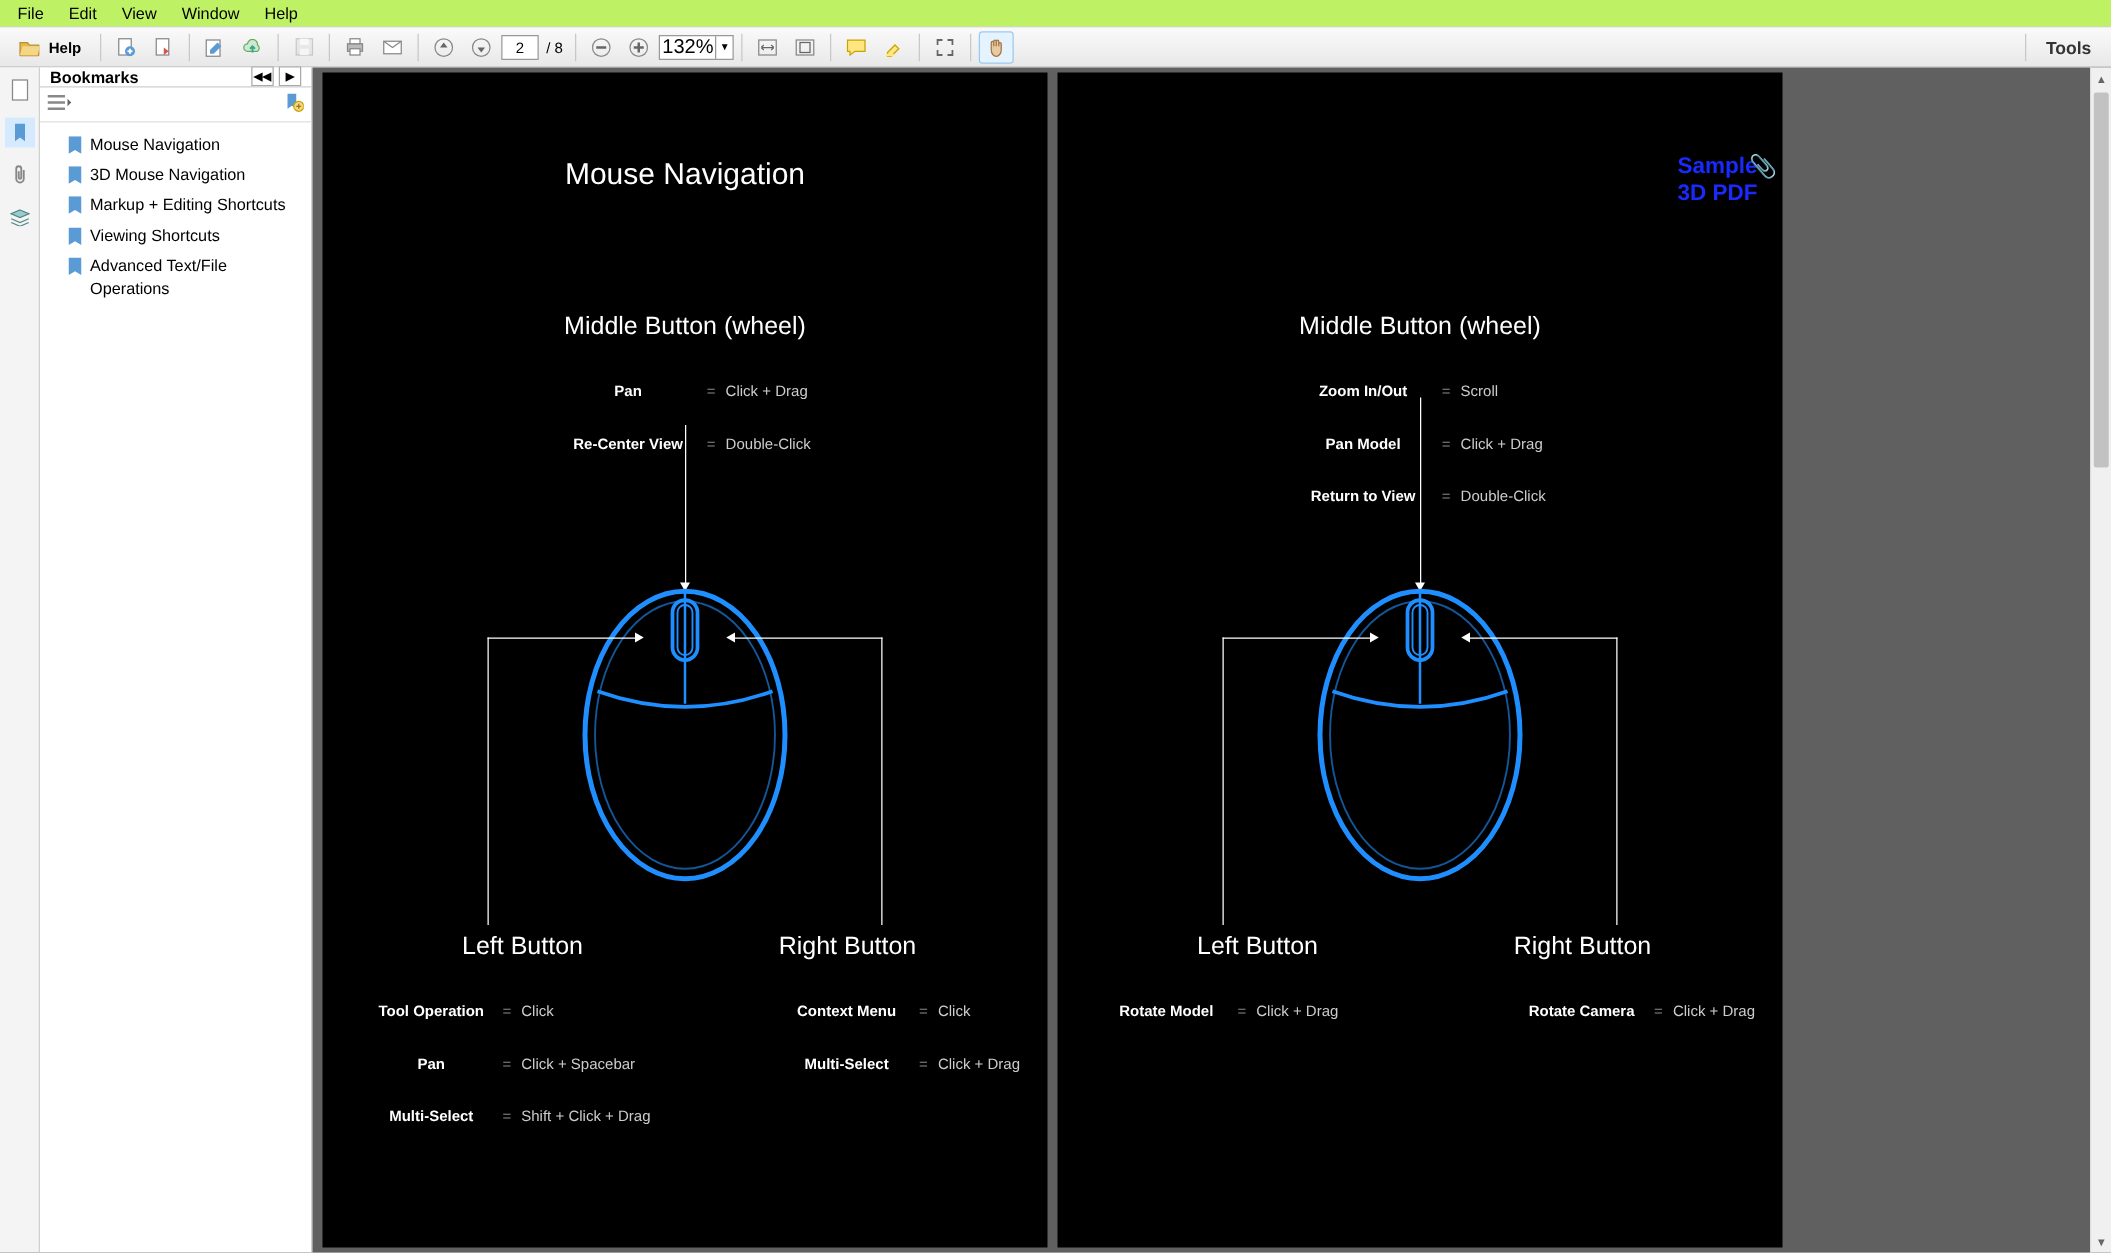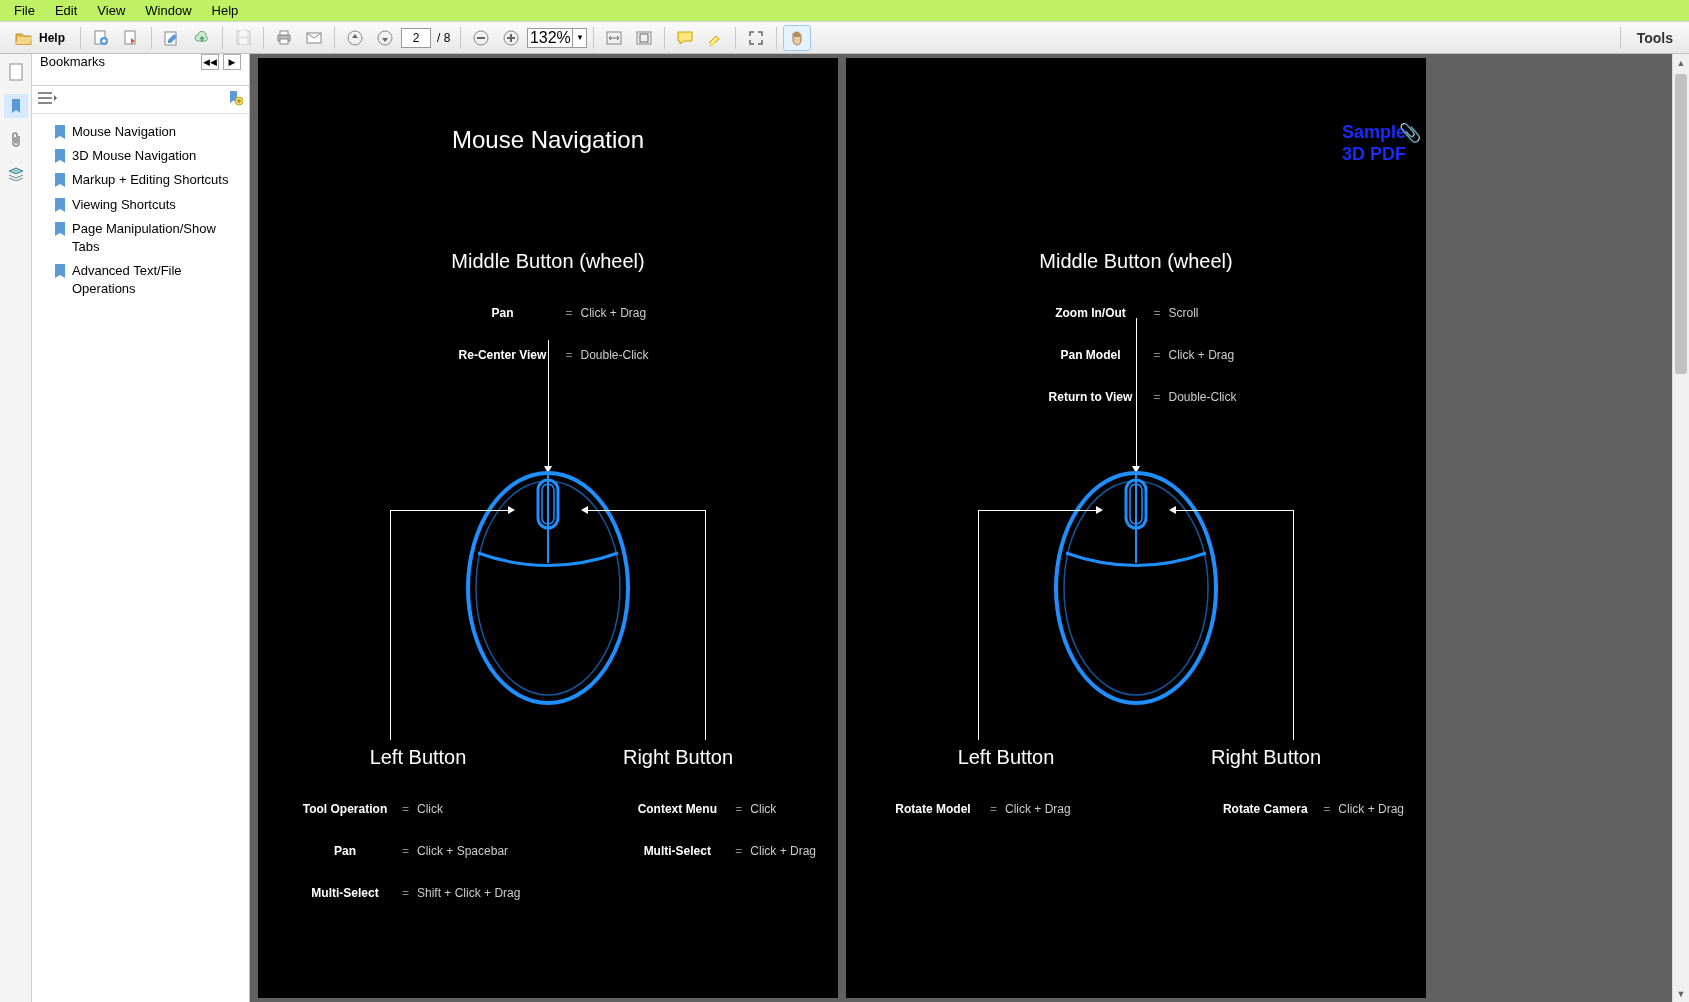--- a/index.html
+++ b/index.html
@@ -23,21 +23,21 @@
 
 
 .main { display: flex; height: calc(1002px - 54px); }
 
 
 .sidestrip { width: 32px; background: #f4f4f4; border-right: 1px solid #d0d0d0; display: flex; flex-direction: column; align-items: center; padding-top: 6px; gap: 10px; }
 .sidestrip .ss-btn { width: 24px; height: 24px; display: flex; align-items: center; justify-content: center; cursor: default; }
 
 
 .bookmarks { width: 218px; background: #fff; border-right: 1px solid #c0c0c0; display: flex; flex-direction: column; }
-.bk-header { height: 32px; border-bottom: 1px solid #d0d0d0; display: flex; align-items: flex-start; padding: 0 8px; font-weight: 400; gap: 6px; }
+.bk-header { height: 16px; border-bottom: 1px solid #d0d0d0; display: flex; align-items: flex-end; padding: 0 8px; font-weight: 700; gap: 6px; }
 .bk-header .hdr-btns { margin-left: auto; display: flex; gap: 4px; }
 .bk-hb { width: 18px; height: 16px; border: 1px solid #aaa; background: #fff; display: flex; align-items: center; justify-content: center; font-size: 9px; }
 .bk-toolbar { height: 28px; border-bottom: 1px solid #e0e0e0; display: flex; align-items: center; padding: 0 6px; gap: 6px; }
 .bk-tree { flex: 1; overflow: auto; padding: 6px 4px; }
 .bk-item { display: flex; align-items: flex-start; gap: 6px; padding: 3px 6px 3px 18px; cursor: default; line-height: 1.4; }
 .bk-ico { width: 12px; height: 14px; flex-shrink: 0; margin-top: 2px; }
 
 
 .docarea { flex: 1; background: #606060; overflow: auto; display: flex; gap: 8px; padding: 4px 8px; }
 .page { width: 580px; height: 940px; background: #000; color: #fff; position: relative; font-family: "Segoe UI", Arial, sans-serif; flex-shrink: 0; }
@@ -297,26 +297,20 @@
       <div class="bk-item">
           <svg class="bk-ico" width="12" height="14">
             <path fill="#5b9bd5" d="M1 0h10v14l-5-3-5 3z"></path>
           </svg>
           <span>Viewing Shortcuts</span>
         </div>
       <div class="bk-item">
           <svg class="bk-ico" width="12" height="14">
             <path fill="#5b9bd5" d="M1 0h10v14l-5-3-5 3z"></path>
           </svg>
-          <span>Page Manipulation/Show Tabs</span>
-        </div>
-      <div class="bk-item">
-          <svg class="bk-ico" width="12" height="14">
-            <path fill="#5b9bd5" d="M1 0h10v14l-5-3-5 3z"></path>
-          </svg>
           <span>Advanced Text/File Operations</span>
         </div>
     </div>
   </div>
 
   <div class="docarea" id="docarea">
       <div class="page">
     <div class="page-title">Mouse Navigation</div>
 
     <div class="section-title middle">Middle Button (wheel)</div>

